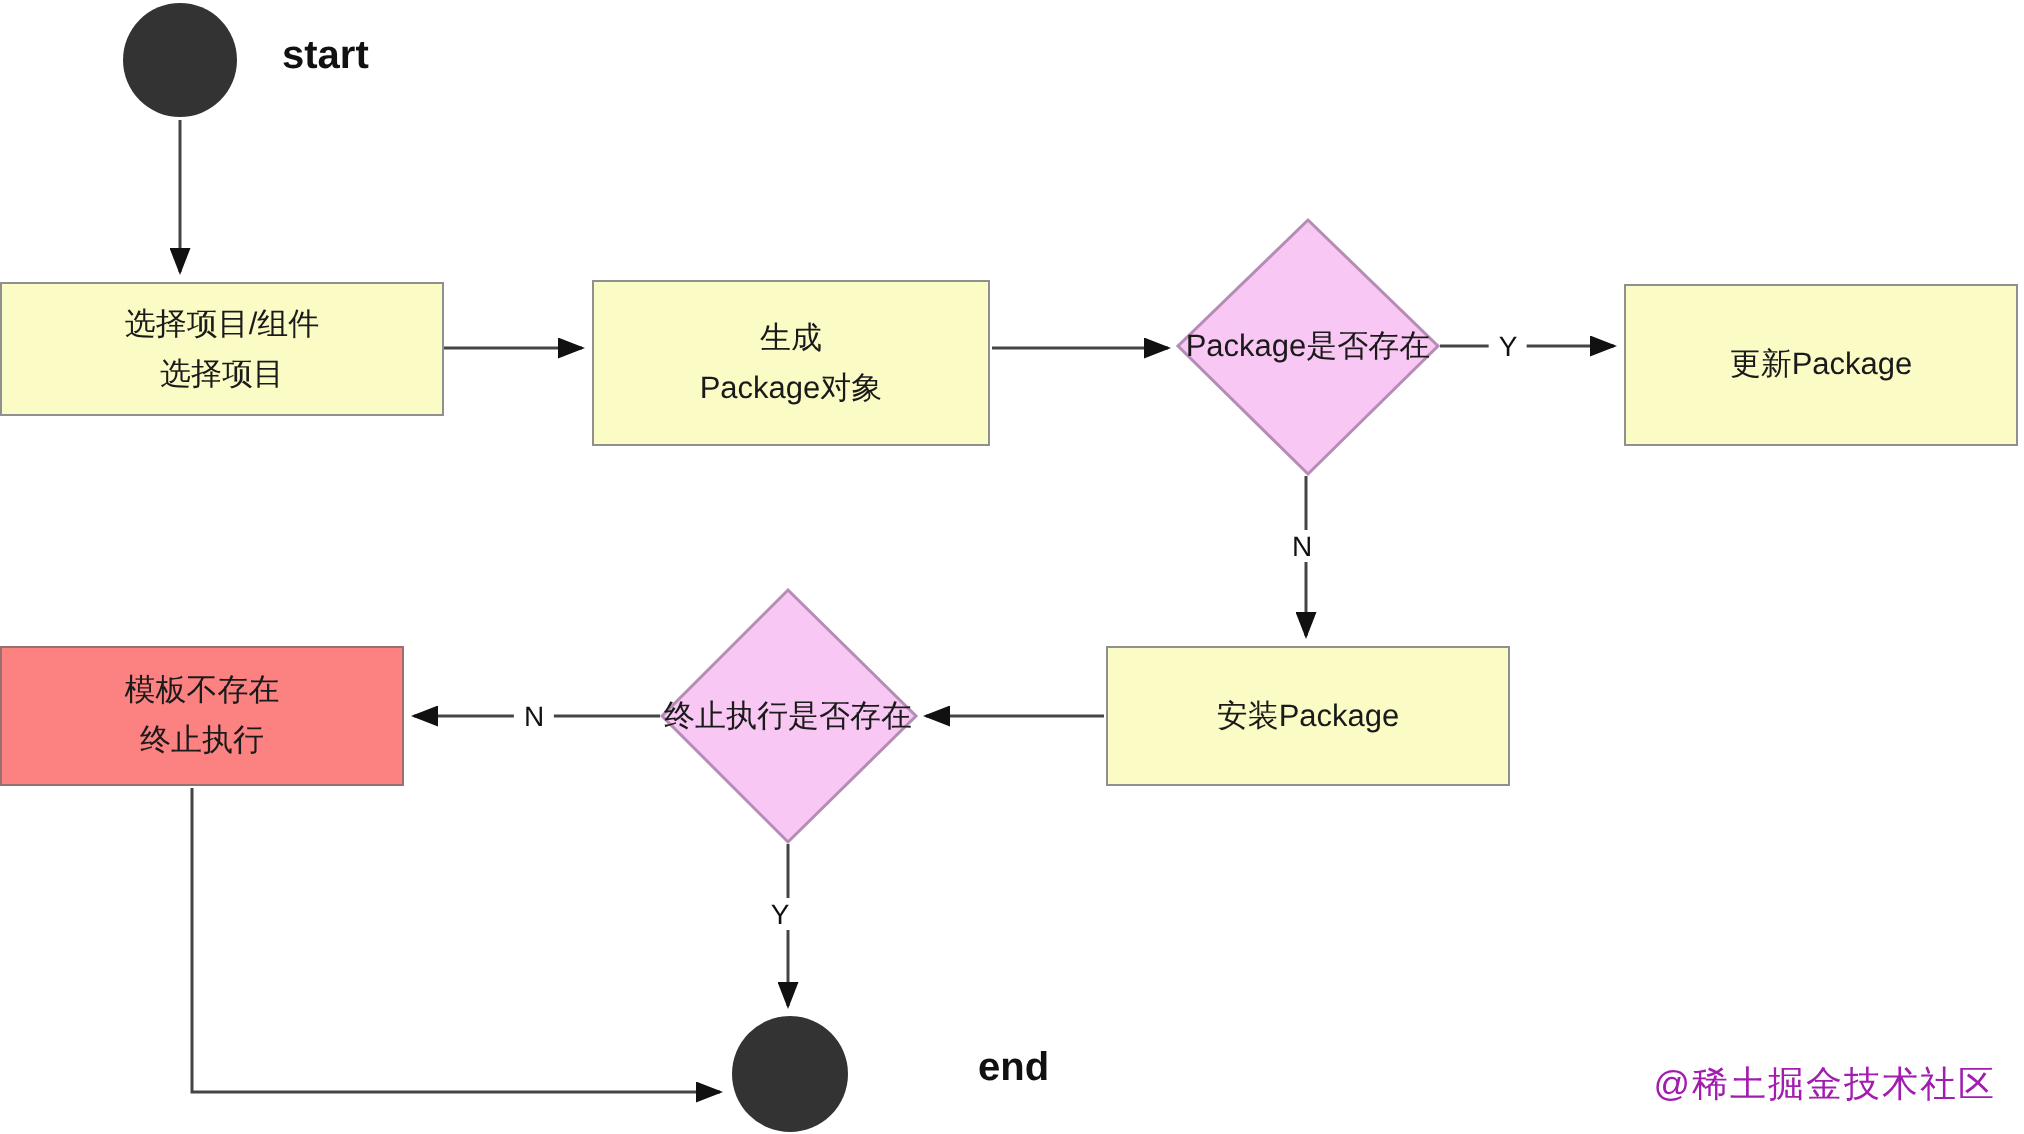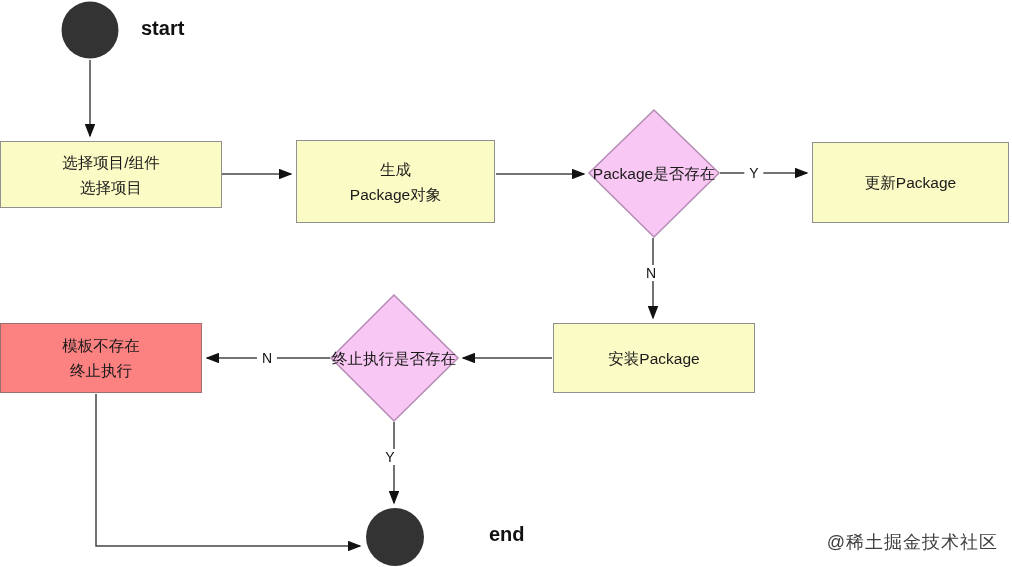--- a/index.html
+++ b/index.html
@@ -64,21 +64,21 @@
     background: #ffffff;
     padding: 0 5px;
     font-size: 14px;
     color: #111111;
   }
   .watermark {
     position: absolute;
     right: 14px;
     top: 530px;
     font-size: 18px;
-    color: #404040;
+    color: #a21caf;
     letter-spacing: 1px;
   }
 </style>
 </head>
 <body>
 
 <div id="canvas">
 
   <svg id="edges-layer" viewBox="0 0 1012 567" xmlns="http://www.w3.org/2000/svg">
     <defs>

